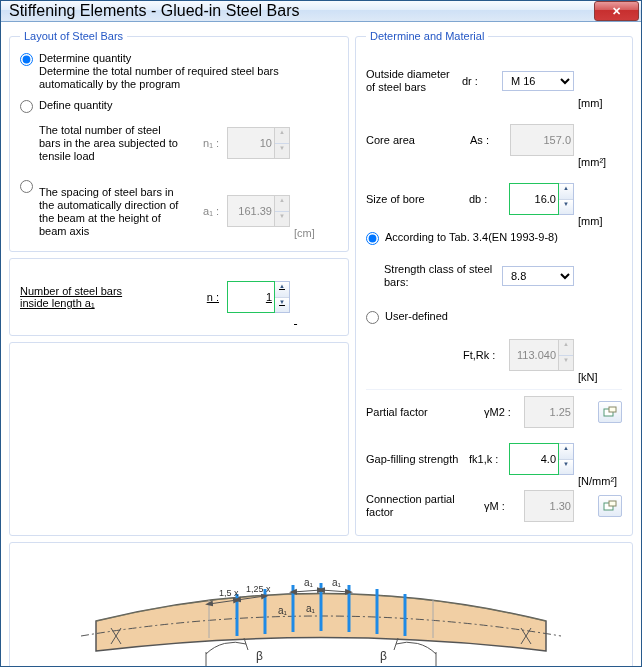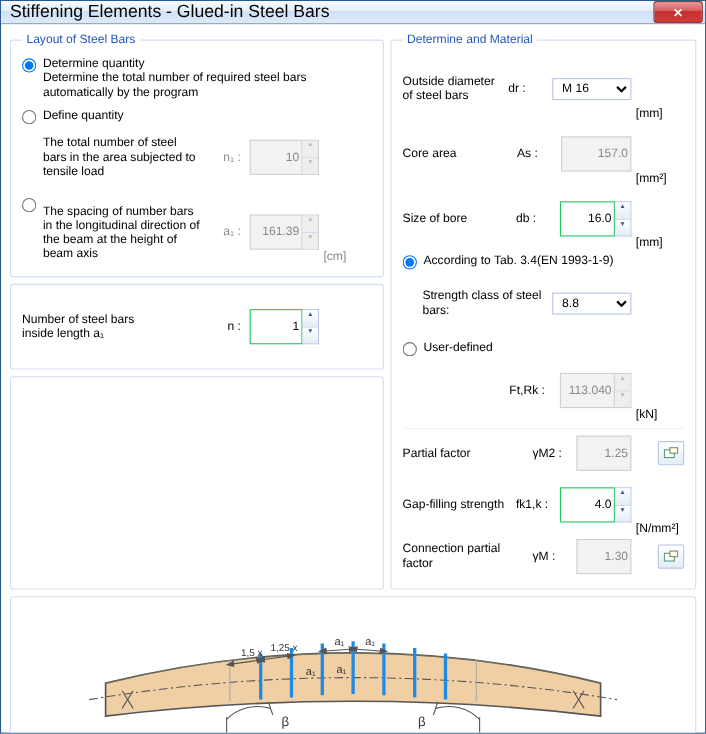--- a/index.html
+++ b/index.html
@@ -206,36 +206,36 @@
               </span>
               <span class="unit">&nbsp;</span>
             </div>
           </div>
         </div>
 
         <div class="radio-row" style="margin-bottom:2px;">
           <input type="radio" name="layout" style="">
           <div class="radio-body">
             <div class="field-line">
-              <div class="radio-desc" style="flex:1;">The spacing of number bars in the longitudinal direction of the beam at the height of beam axis</div>
+              <div class="radio-desc" style="flex:1;">The spacing of steel bars in the automatically direction of the beam at the height of beam axis</div>
               <span class="sym" style="color:#888;">a₁ :</span>
               <span class="spinner">
                 <input class="num-input dim" readonly="" style="width: 48px;" value="161.39">
                 <span class="spin-btns dim">
                     <div>▲</div>
                     <div>▼</div>
                   </span>
               </span>
               <span class="unit dim">[cm]</span>
             </div>
           </div>
         </div>
       </fieldset>
 
-      <fieldset style="padding-top:6px;">
+      <fieldset style="padding-top:6px;text-decoration:underline;">
         <div class="field-line">
           <div style="flex:1;">
             <div>Number of steel bars</div>
             <div>inside length a₁</div>
           </div>
           <span class="sym">n :</span>
           <span class="spinner">
             <input class="num-input" style="width: 48px;" value="1">
             <span class="spin-btns">
                 <div>▲</div>
@@ -275,21 +275,21 @@
               <div>▲</div>
               <div>▼</div>
             </span>
         </span>
         <span class="unit">[mm]</span>
       </div>
 
 
       <div class="radio-row" style="margin:4px 0 2px 0;">
         <input type="radio" name="cap" checked="" style="">
-        <div class="radio-body">According to Tab. 3.4(EN 1993-1-9)</div>
+        <div class="radio-body">According to Tab. 3.4(EN 1993-9-8)</div>
       </div>
       <div class="row-r indent">
         <div class="lbl">Strength class of steel bars:</div>
         <select class="combo"><option>8.8</option></select>
         <span class="unit">&nbsp;</span>
       </div>
 
       <div class="radio-row" style="margin:6px 0 2px 0;">
         <input type="radio" name="cap" style="">
         <div class="radio-body">User-defined</div>

